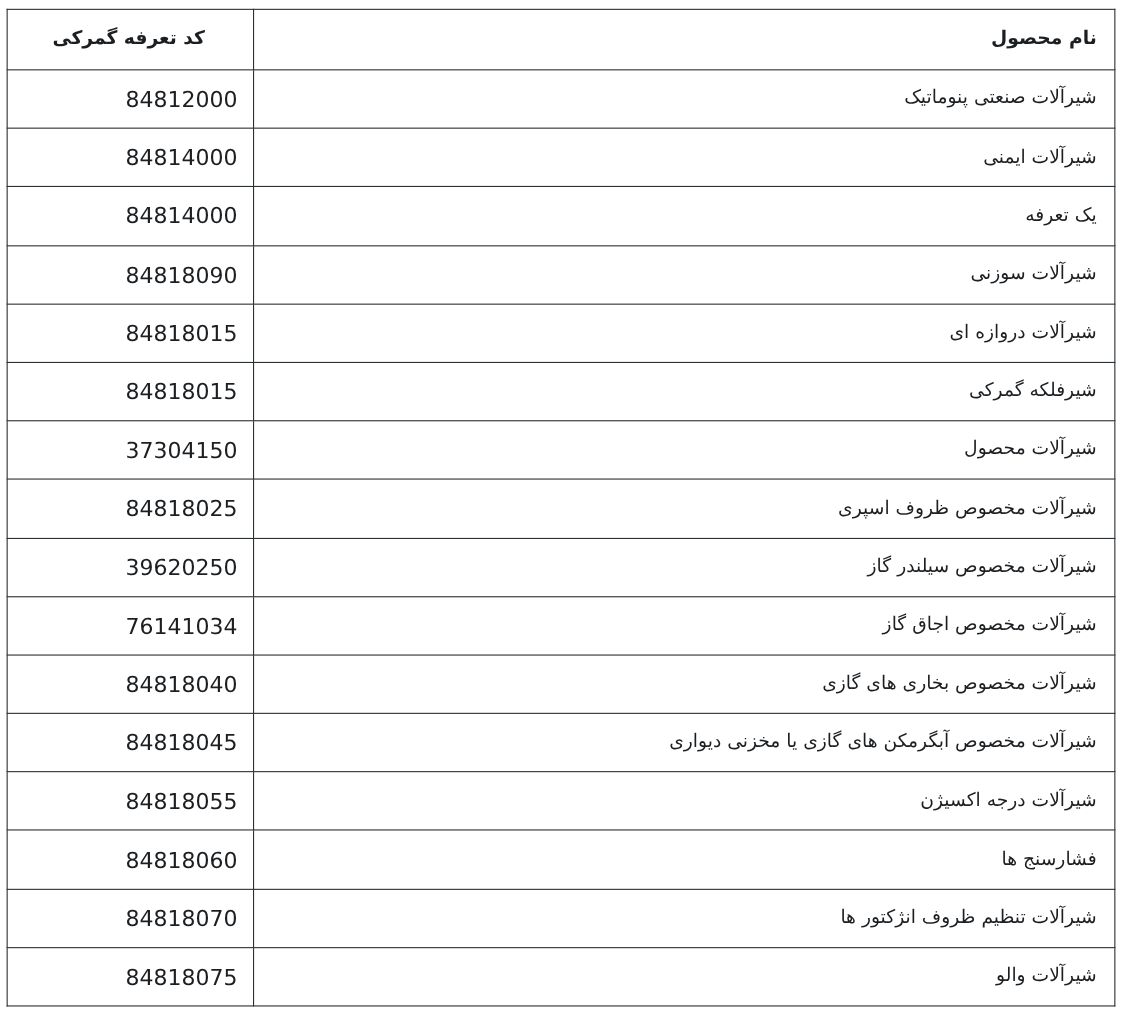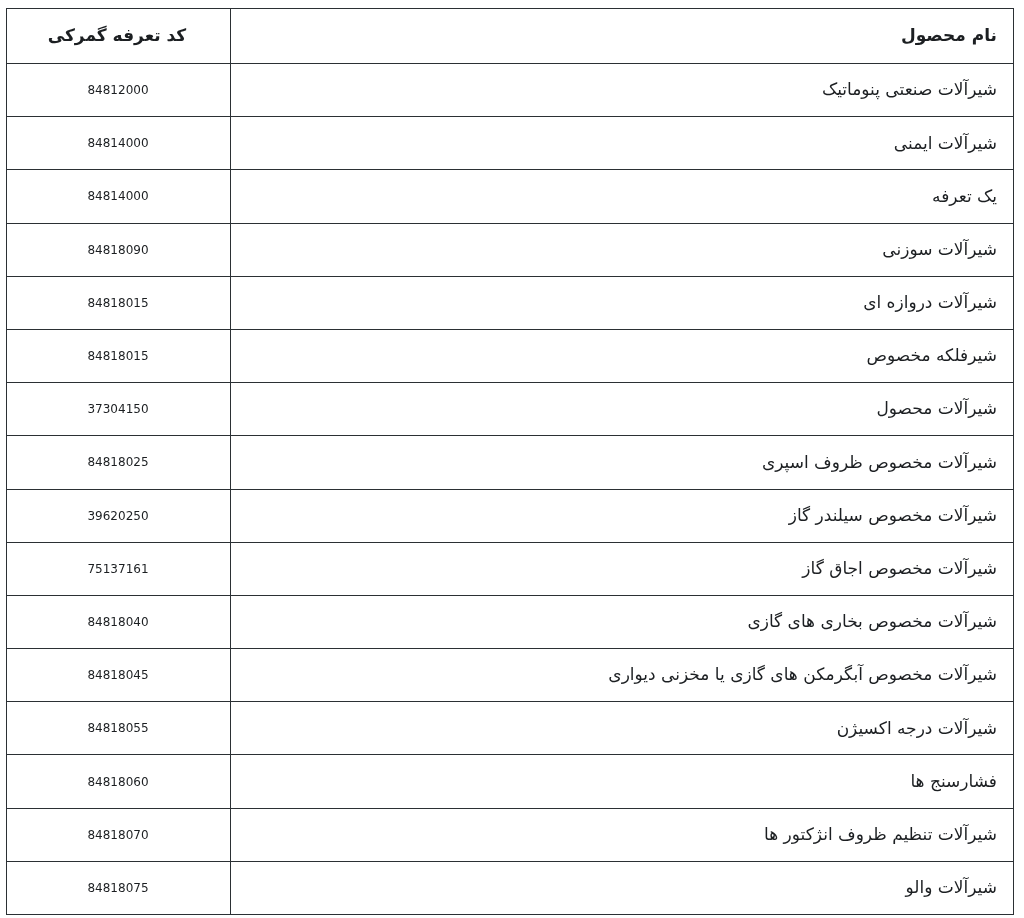--- a/index.html
+++ b/index.html
@@ -54,25 +54,25 @@
   }
 
   table.tariff-table tbody td {
     height: 52.2px;
     font-weight: normal;
     font-size: 17px;
     padding-left: 40px;
   }
 
   table.tariff-table tbody td.code-cell {
-    font-size: 12px;
+    font-size: 20px;
     padding-left: 13px;
     padding-right: 14px;
     direction: ltr;
-    text-align: center;
+    text-align: right;
     font-family: "DejaVu Sans", "Liberation Sans", sans-serif;
   }
 
   table.tariff-table thead th.code-head {
     padding-left: 13px;
     text-align: center;
   }
 </style>
 </head>
 <body>
@@ -104,38 +104,38 @@
         </tr>
         <tr>
           <td class="name-cell">شیرآلات سوزنی</td>
           <td class="code-cell">84818090</td>
         </tr>
         <tr>
           <td class="name-cell">شیرآلات دروازه ای</td>
           <td class="code-cell">84818015</td>
         </tr>
         <tr>
-          <td class="name-cell">شیرفلکه مخصوص</td>
+          <td class="name-cell">شیرفلکه گمرکی</td>
           <td class="code-cell">84818015</td>
         </tr>
         <tr>
           <td class="name-cell">شیرآلات محصول</td>
           <td class="code-cell">37304150</td>
         </tr>
         <tr>
           <td class="name-cell">شیرآلات مخصوص ظروف اسپری</td>
           <td class="code-cell">84818025</td>
         </tr>
         <tr>
           <td class="name-cell">شیرآلات مخصوص سیلندر گاز</td>
           <td class="code-cell">39620250</td>
         </tr>
         <tr>
           <td class="name-cell">شیرآلات مخصوص اجاق گاز</td>
-          <td class="code-cell">75137161</td>
+          <td class="code-cell">76141034</td>
         </tr>
         <tr>
           <td class="name-cell">شیرآلات مخصوص بخاری های گازی</td>
           <td class="code-cell">84818040</td>
         </tr>
         <tr>
           <td class="name-cell">شیرآلات مخصوص آبگرمکن های گازی یا مخزنی دیواری</td>
           <td class="code-cell">84818045</td>
         </tr>
         <tr>

